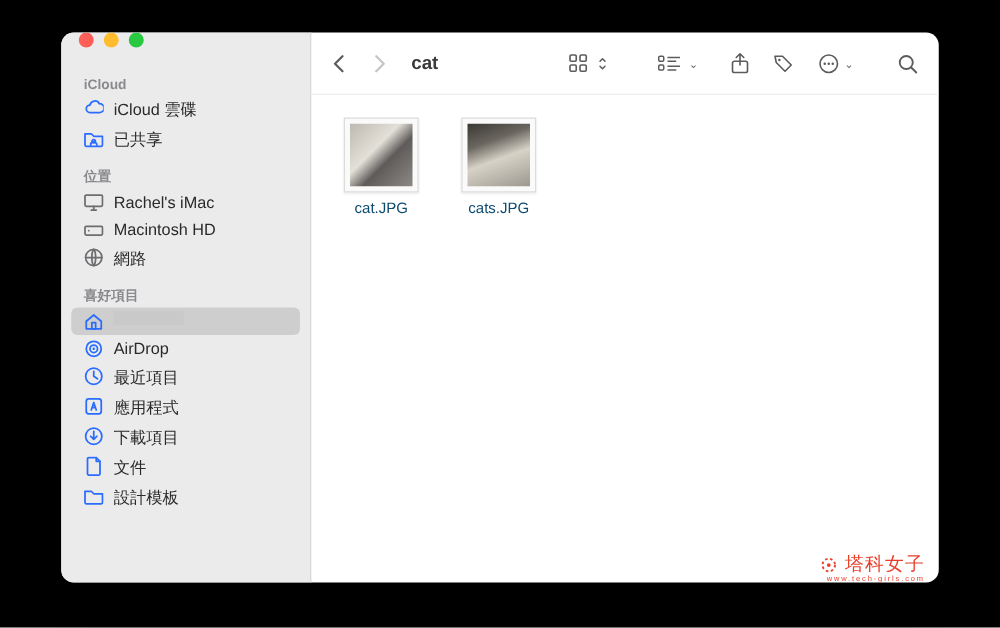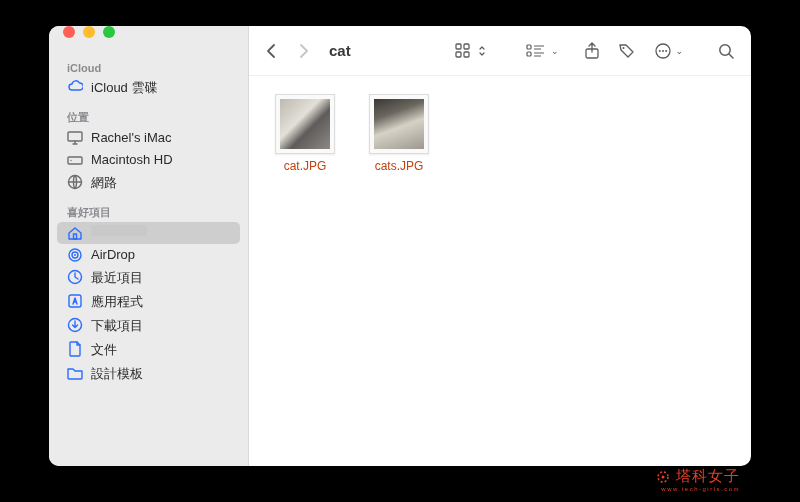--- a/index.html
+++ b/index.html
@@ -108,25 +108,25 @@
   display:flex; align-items:center; justify-content:center;
   padding: 4px;
 }
 .thumb-inner {
   width: 100%; height: 100%;
   background: linear-gradient(135deg,#bdb9b1 0%, #e3e0d8 40%, #5f5b5a 60%, #8c8985 100%);
 }
 .thumb-inner.b {
   background: linear-gradient(160deg,#3a3835 0%, #6a665f 30%, #d7d2c6 55%, #9d9890 100%);
 }
-.file-label { font-size: 12px; color: #c2410c; text-align:center; }
+.file-label { font-size: 12px; color: #0c4a6e; text-align:center; }
 .watermark {
   position: absolute;
   right: 60px;
-  bottom: 16px;
+  bottom: 41px;
   font-size: 15px;
   color: #e83f2a;
   letter-spacing: 1px;
   font-weight: 500;
   display:flex; align-items:center; gap:4px;
 }
 .watermark .sub {
   font-size: 6px;
   color: #e83f2a;
   letter-spacing: 1.5px;
@@ -147,20 +147,30 @@
     <nav id="sidebar-nav">
         <div class="section-header first">iCloud</div>
         <ul class="sidebar-items">
           <li class="sidebar-item">
             <span class="icon">
               <svg width="16" height="16" viewBox="0 0 16 16">
                 <path d="M5 11a3 3 0 010-6 4 4 0 017.5-1A3 3 0 1113 11H5z" stroke="currentColor" stroke-width="1.4" fill="none" stroke-linecap="round" stroke-linejoin="round"></path>
               </svg>
             </span>
             <span>iCloud 雲碟</span>
+          </li>
+          <li class="sidebar-item">
+            <span class="icon">
+              <svg width="16" height="16" viewBox="0 0 16 16">
+                <path d="M1 4h5l2 2h7v7a1 1 0 01-1 1H2a1 1 0 01-1-1V4z" stroke="currentColor" stroke-width="1.4" fill="none" stroke-linecap="round" stroke-linejoin="round"></path>
+                <circle cx="8" cy="10" r="1.3" stroke="currentColor" stroke-width="1.4" fill="none" stroke-linecap="round" stroke-linejoin="round"></circle>
+                <path d="M5.5 13a2.5 2.5 0 015 0" stroke="currentColor" stroke-width="1.4" fill="none" stroke-linecap="round" stroke-linejoin="round"></path>
+              </svg>
+            </span>
+            <span>已共享</span>
           </li>
         </ul>
         <div class="section-header">位置</div>
         <ul class="sidebar-items">
           <li class="sidebar-item mono">
             <span class="icon">
               <svg width="16" height="16" viewBox="0 0 16 16">
                 <rect x="1" y="2" width="14" height="9" rx="1" stroke="currentColor" stroke-width="1.4" fill="none" stroke-linecap="round" stroke-linejoin="round"></rect>
                 <path d="M6 14h4M8 11v3" stroke="currentColor" stroke-width="1.4" fill="none" stroke-linecap="round" stroke-linejoin="round"></path>
               </svg>

